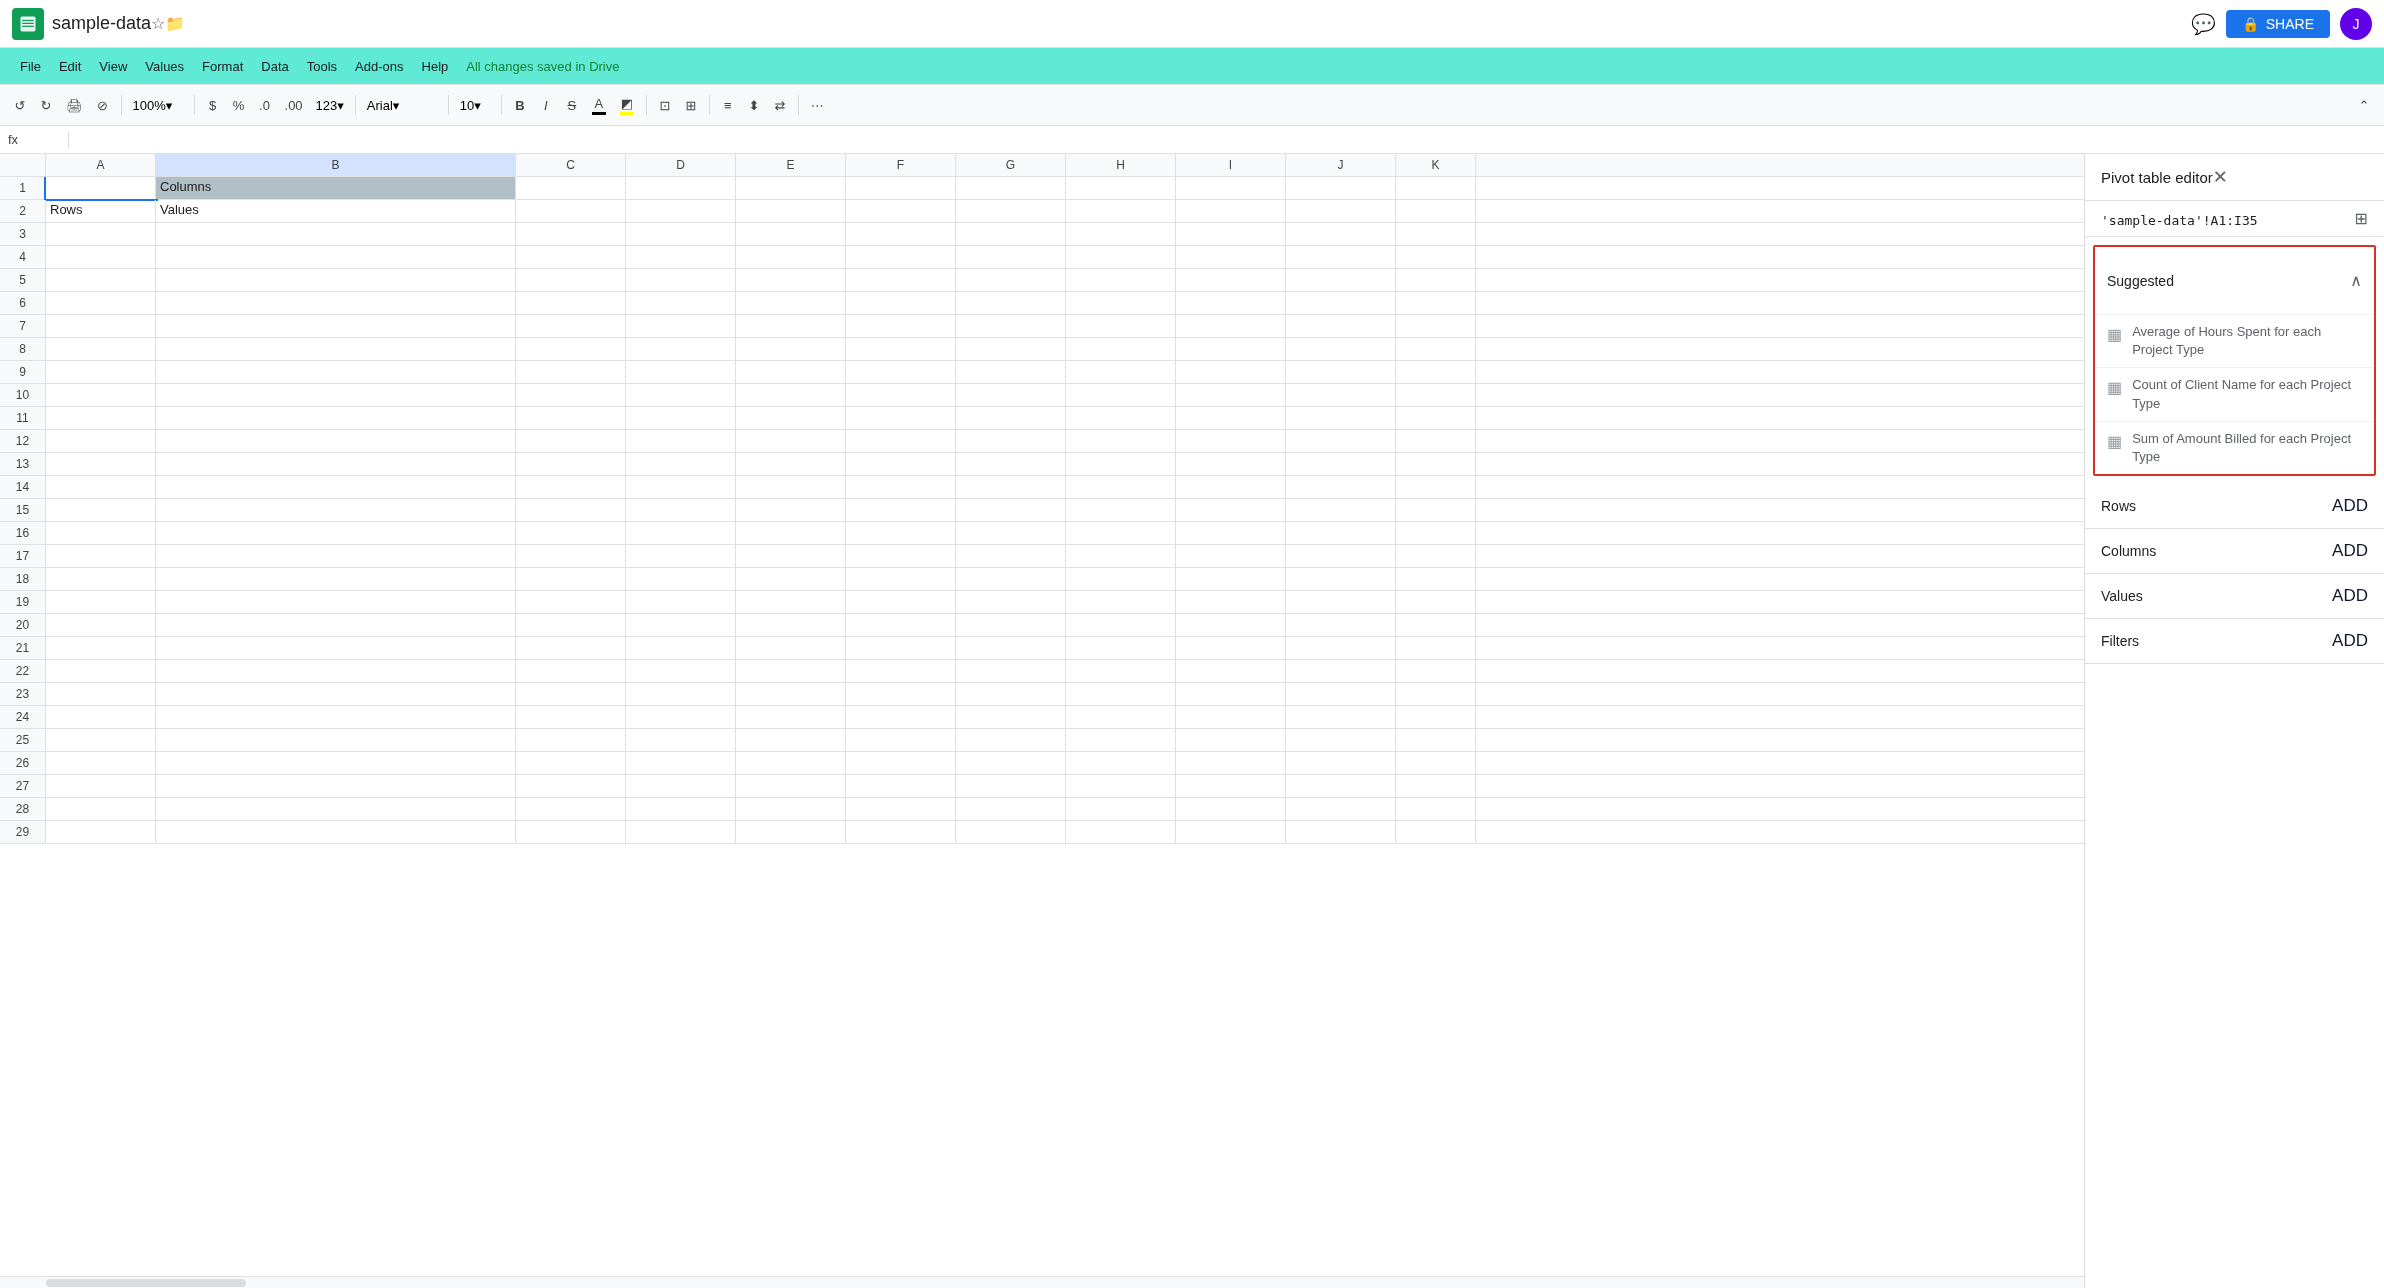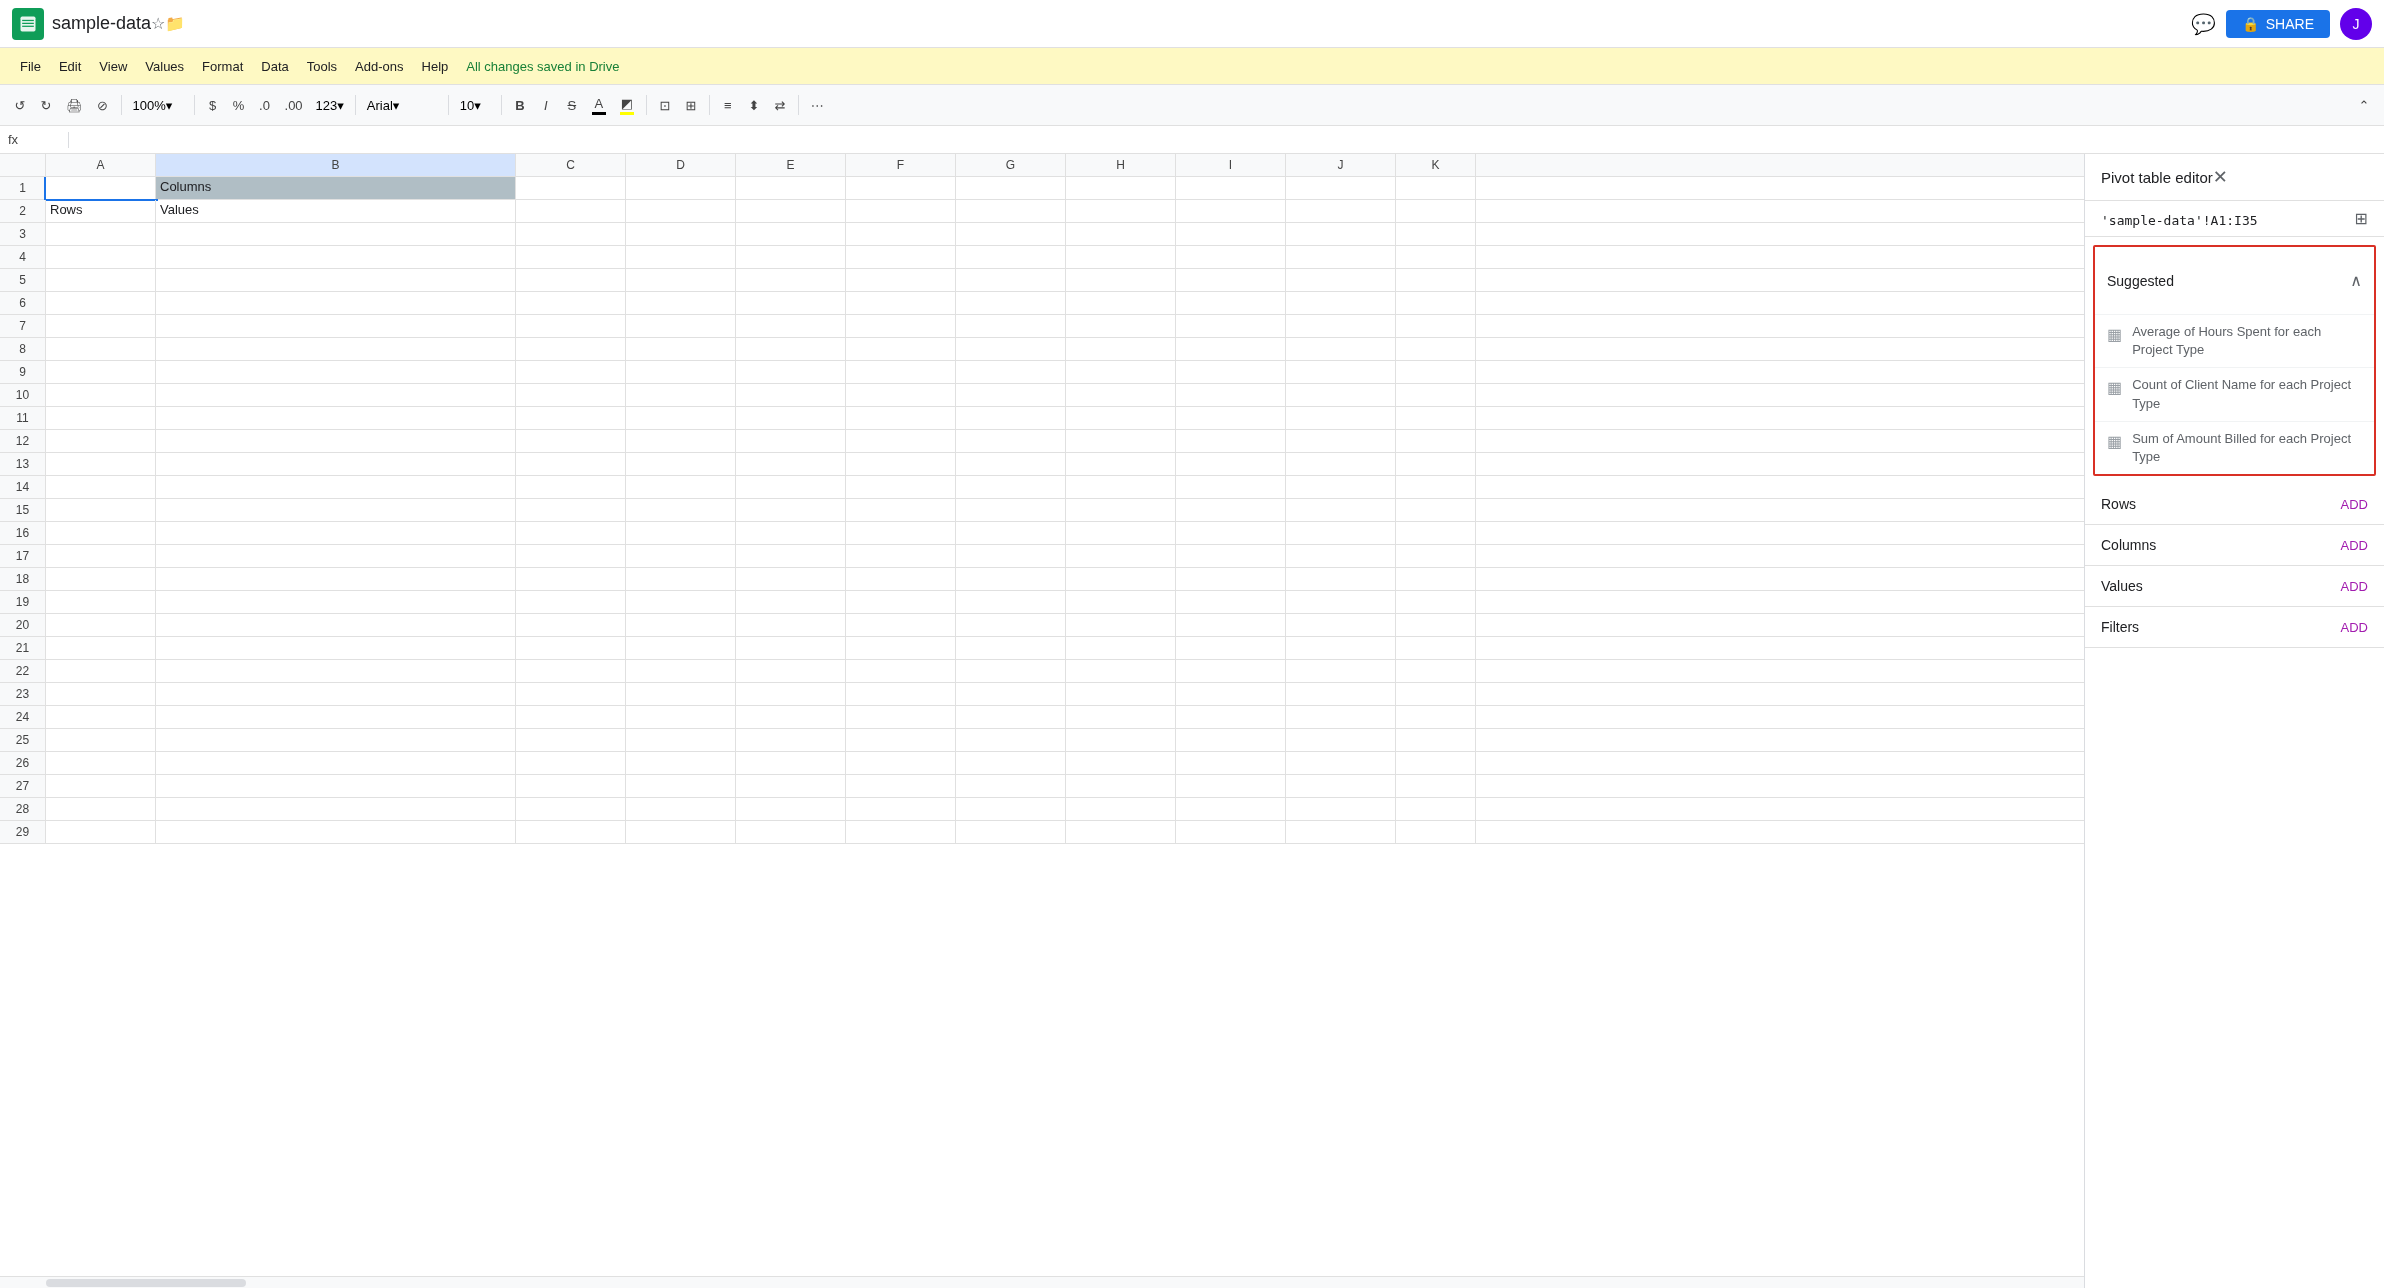--- a/index.html
+++ b/index.html
@@ -57,21 +57,21 @@
       cursor: pointer;
     }
 
     
     #menu-bar {
       display: flex;
       align-items: center;
       padding: 0 12px;
       height: 36px;
       gap: 2px;
-      background: #fef9c3;
+      background: #5eead4;
     }
     .menu-item {
       padding: 4px 8px;
       border-radius: 4px;
       cursor: pointer;
       color: #202124;
       font-size: 13px;
     }
     #all-changes { color: #188038; font-size: 13px; margin-left: 8px; }
 
@@ -264,23 +264,23 @@
     
     .pivot-section {
       display: flex;
       align-items: center;
       justify-content: space-between;
       padding: 12px 16px;
       border-bottom: 1px solid #e0e0e0;
     }
     .pivot-section-label { font-size: 14px; font-weight: 500; color: #202124; }
     .pivot-add-btn {
-      font-size: 13px;
+      font-size: 17px;
       font-weight: 500;
-      color: #a21caf;
+      color: #0f172a;
       cursor: pointer;
       background: none;
       border: none;
       margin-left: 44px;
     }
 
     
     #h-scroll-area {
       height: 12px;
       background: #f8f9fa;

